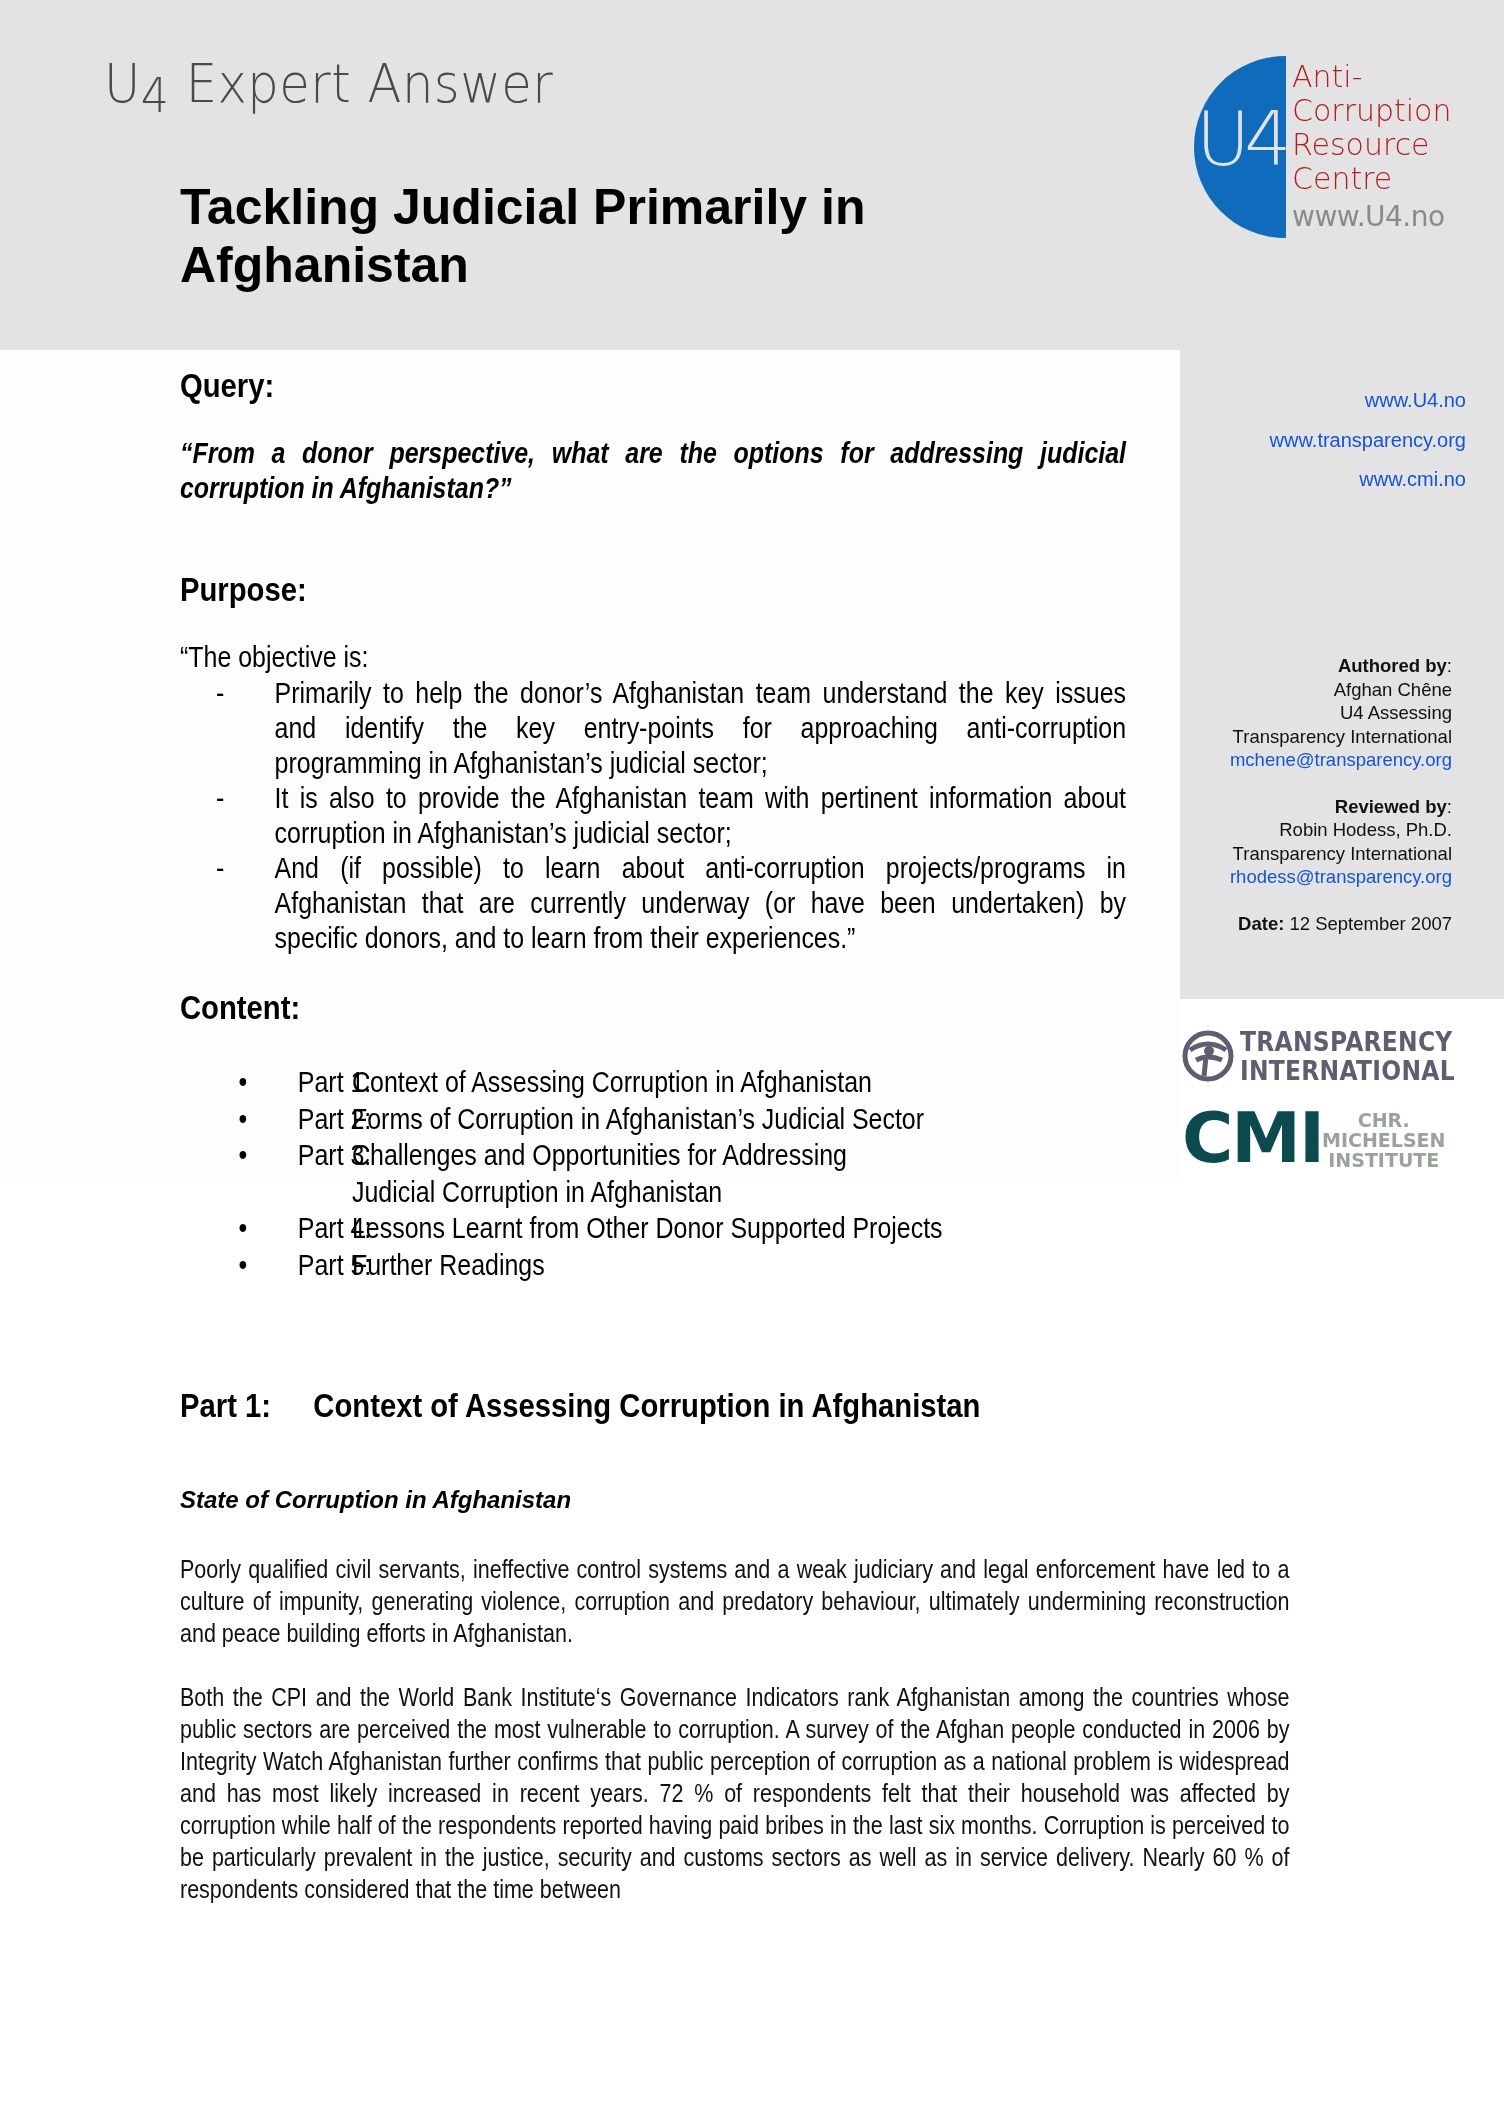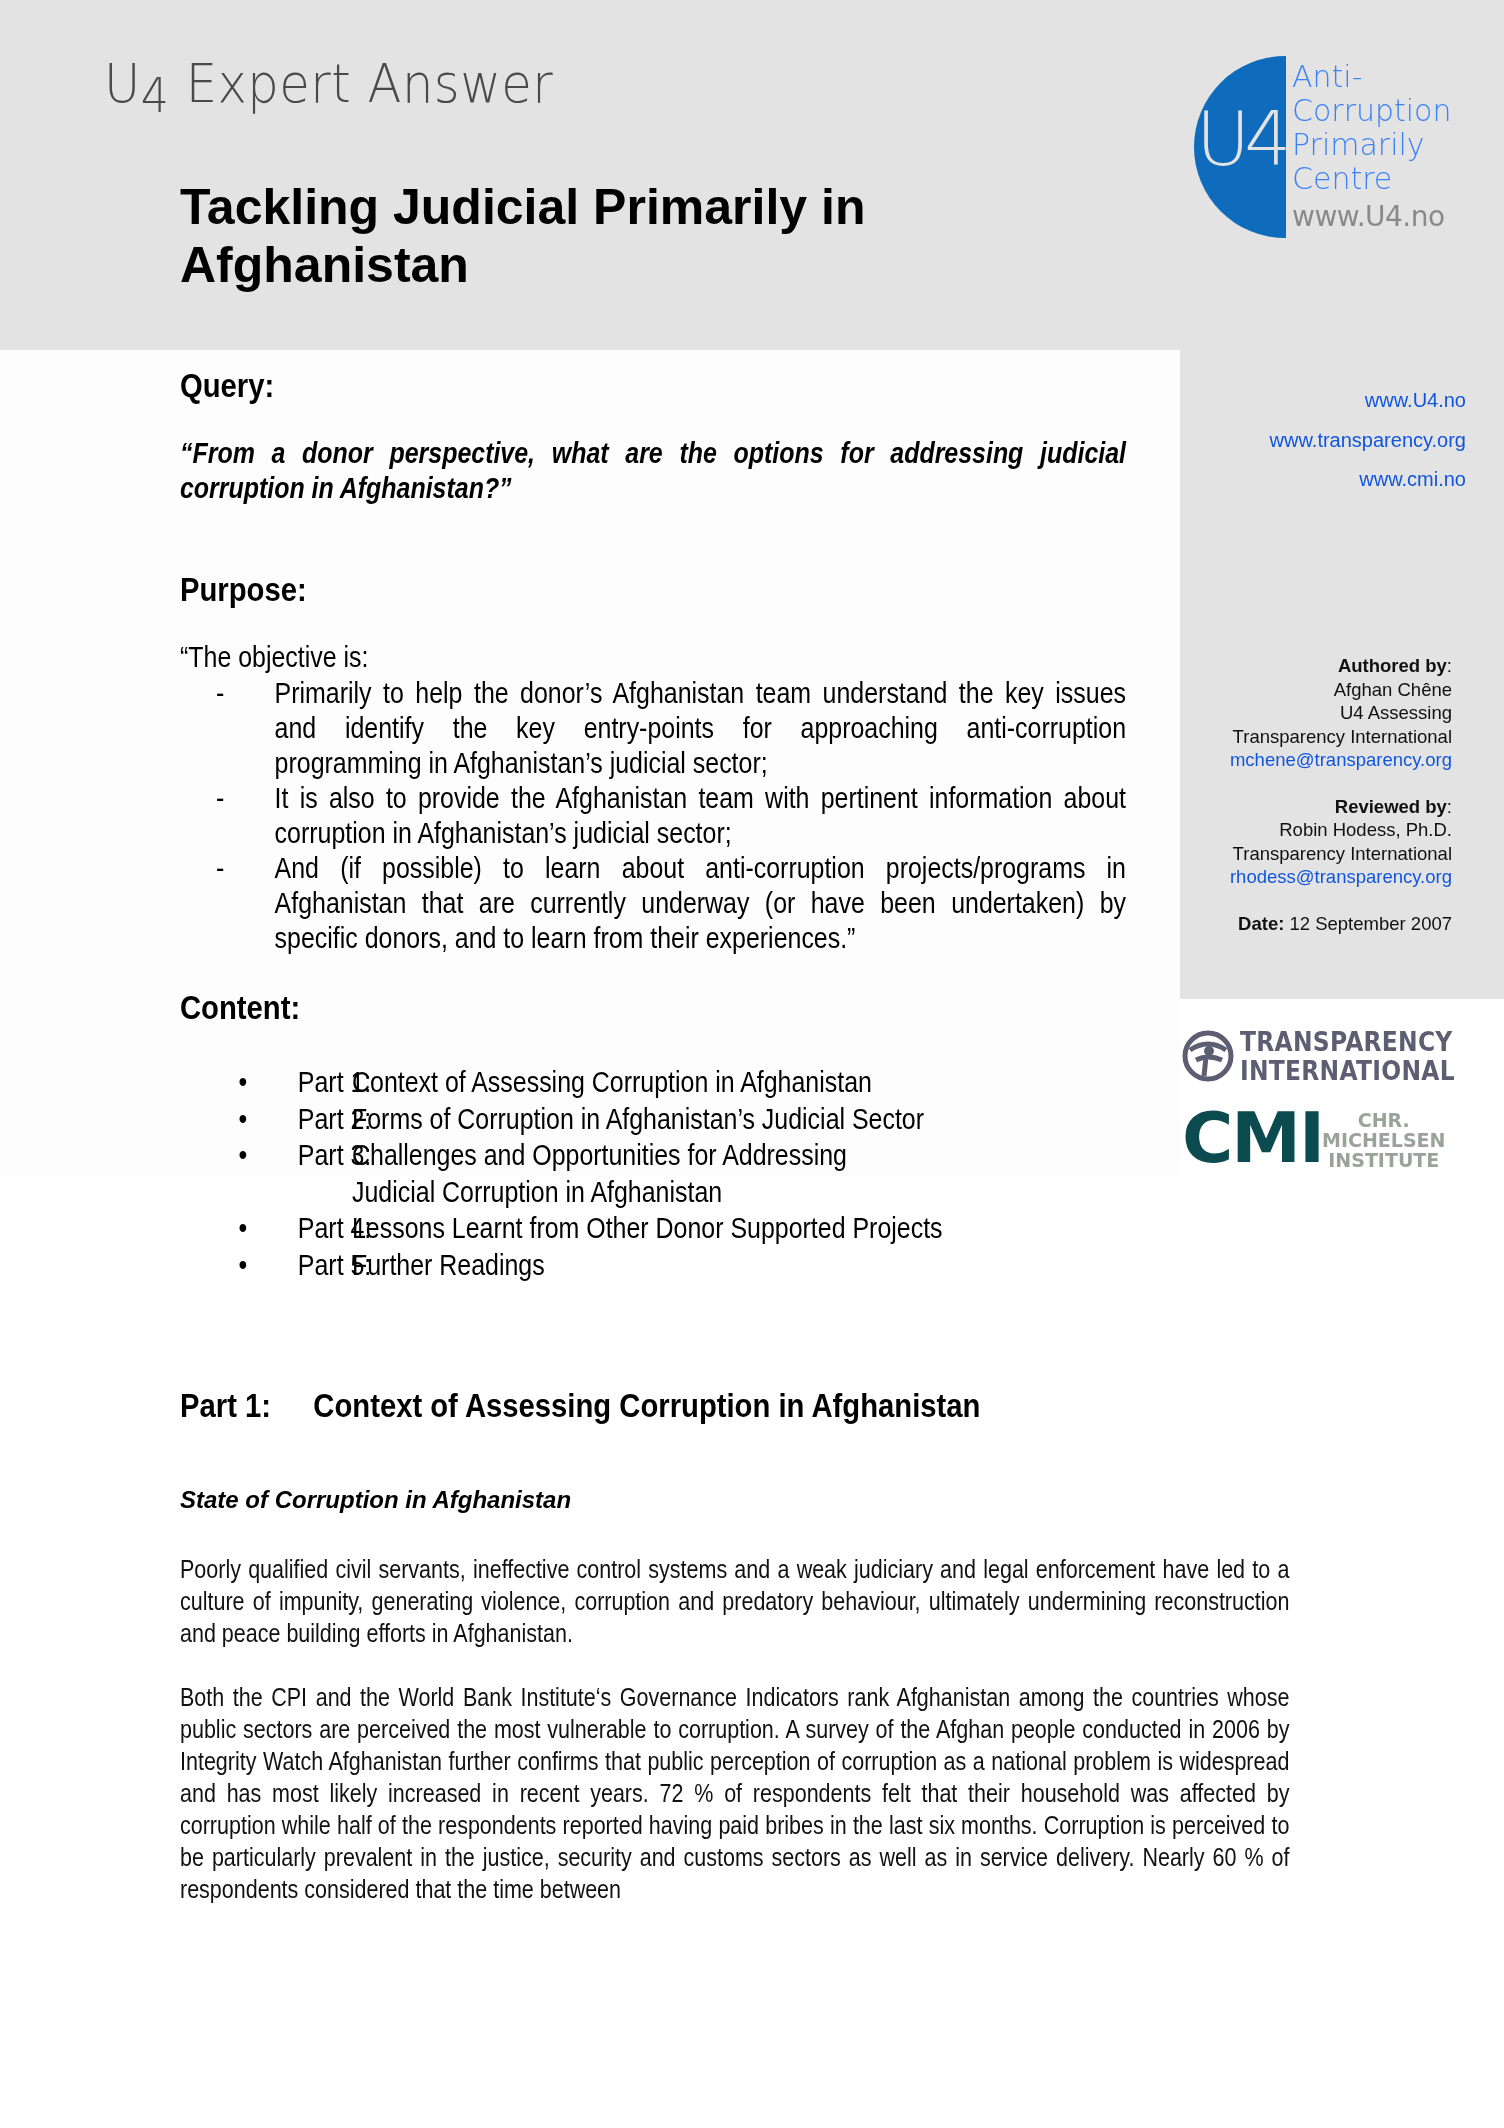--- a/index.html
+++ b/index.html
@@ -13,21 +13,21 @@
   .series-title { position:absolute; left:104px; top:52px; font-family:"DejaVu Sans", sans-serif; font-weight:200; font-size:54px; color:#4a4a4a; letter-spacing:0.5px; transform:scaleX(0.92); transform-origin:left top; }
   .series-title .sub4 { font-size:48px; position:relative; top:10px; }
 
   .doc-title { position:absolute; left:180px; top:178px; font-weight:bold; font-size:50px; line-height:58px; width:820px; }
 
   
   .u4-logo { position:absolute; left:1188px; top:56px; width:320px; height:190px; }
   .u4-half { position:absolute; left:0; top:0; width:92px; height:182px; overflow:hidden;margin-left:6px; }
   .u4-half::before { content:""; position:absolute; left:0; top:0; width:182px; height:182px; border-radius:50%; background:#0f6cbd; }
   .u4-mark { position:absolute; left:2px; top:46px; font-family:"DejaVu Sans", sans-serif; font-weight:200; font-size:74px; color:#e3e3e3; letter-spacing:-6px; line-height:1; }
-  .u4-text { position:absolute; left:104px; top:4px; font-family:"DejaVu Sans", sans-serif; font-weight:300; font-size:30px; line-height:34px; color:#3b82f6; }
+  .u4-text { position:absolute; left:104px; top:4px; font-family:"DejaVu Sans", sans-serif; font-weight:300; font-size:30px; line-height:34px; color:#b91c1c; }
   .u4-url { position:absolute; left:104px; top:144px; font-family:"DejaVu Sans", sans-serif; font-size:28px; color:#8a8a8a; letter-spacing:-0.5px; }
 
   
   .side-links { position:absolute; right:38px; top:381px; text-align:right; font-size:20px; line-height:39.5px; }
   .side-links a, .blue { color:#1155dd; text-decoration:none; }
   .side-credits { position:absolute; right:52px; top:654px; text-align:right; font-size:18.5px; line-height:23.5px; color:#111; }
   .side-credits .gap { height:23px; }
   .side-credits b { font-weight:bold; }
 
   
@@ -71,21 +71,21 @@
 
 <h1 class="doc-title">Tackling Judicial Primarily in Afghanistan</h1>
 
 <div class="u4-logo">
   <div class="u4-half">
     <span class="u4-mark">U4</span>
   </div>
   <div class="u4-text">
     <div>Anti-</div>
     <div>Corruption</div>
-    <div>Primarily</div>
+    <div>Resource</div>
     <div>Centre</div>
   </div>
   <div class="u4-url">www.U4.no</div>
 </div>
 
 <div class="side-links">
   <div><a>www.U4.no</a></div>
   <div><a>www.transparency.org</a></div>
   <div><a>www.cmi.no</a></div>
 </div>

